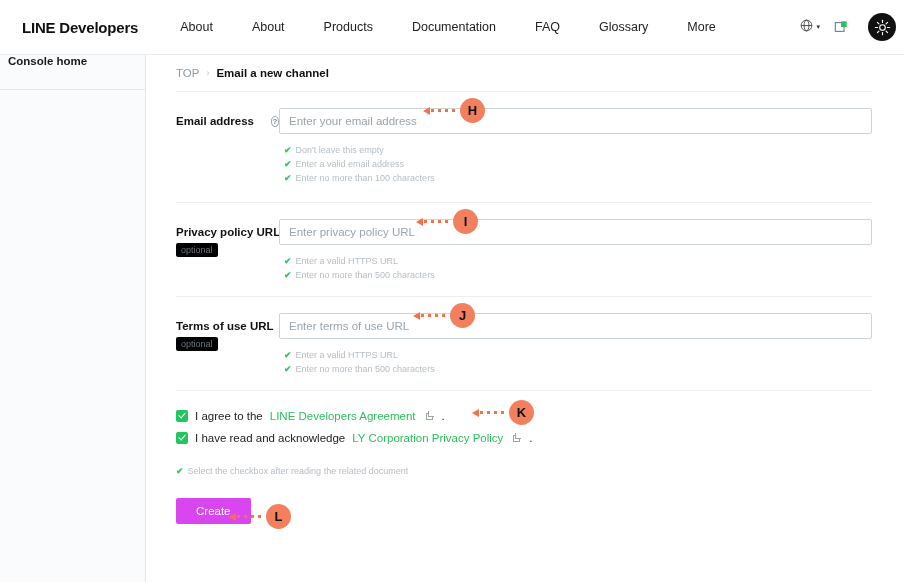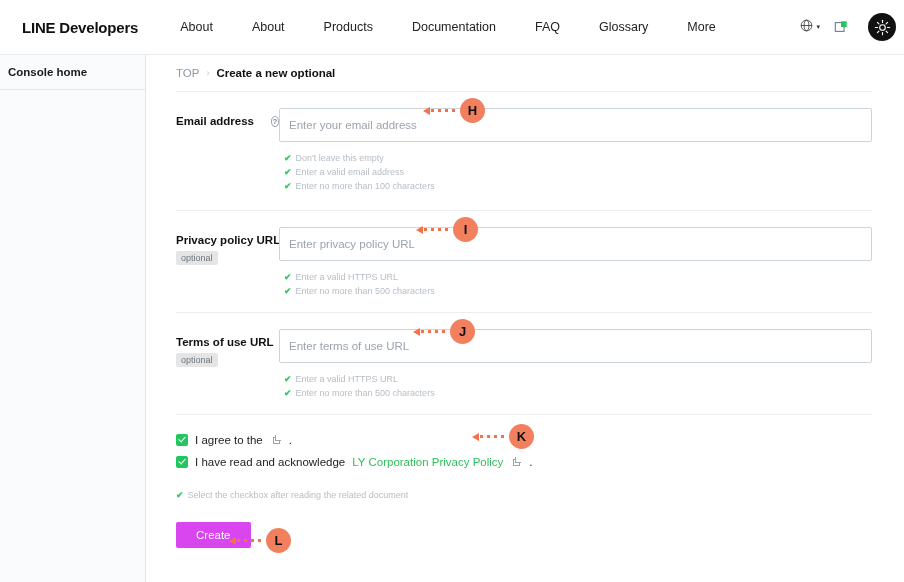--- a/index.html
+++ b/index.html
@@ -41,21 +41,21 @@
   }
 
   
   .sidebar {
     position: absolute; left: 0; top: 54px; width: 146px; height: 528px;
     background: #fafbfc;
     border-right: 1px solid #e3e7eb;
     border-top: 1px solid #e8ebee;
   }
   .sidebar-item {
-    height: 35px; display: flex; align-items: center;
+    height: 35px; display: flex; 
     padding-left: 8px;
     font-size: 11.5px; font-weight: bold; color: #1a1a1a;
     border-bottom: 1px solid #e3e7eb;
     cursor: pointer;
   }
 
   
   .main {
     position: absolute; left: 146px; top: 54px;
     width: 758px; height: 456px;
@@ -86,28 +86,28 @@
     white-space: nowrap;
   }
   .help-icon {
     width: 11px; height: 11px; border-radius: 50%;
     border: 1px solid #9aa4ad; color: #7d878f;
     font-size: 8px; line-height: 9px; text-align: center;
     display: inline-block;
   }
   .optional-badge {
     display: inline-block; margin-top: 5px;
-    background: #e5e5e5; color: #6b7680;
+    background: #000000; color: #6b7680;
     font-size: 9px; padding: 2px 5px; border-radius: 2px;
   }
   .field-input-col { flex: 1; }
   .text-input {
     width: 100%; height: 26px;
     border: 1px solid #ccd3d9; border-radius: 2px;
-    padding: 16px 9px; font-size: 11.5px;
+    padding: 0 9px; font-size: 11.5px;
     font-family: "Liberation Sans", sans-serif;
     color: #333; background: #fff;
     outline: none;
   }
   .text-input::placeholder { color: #9aa4ad; }
 
   .hints { padding: 9px 0 0 5px; }
   .hint {
     display: flex; align-items: center; gap: 4px;
     font-size: 9px; color: #b6bec5; line-height: 14px;
@@ -238,21 +238,21 @@
     <div class="sidebar-item">
       <span>Console home</span>
     </div>
   </div>
 
   <div class="main">
 
     <div class="breadcrumb">
       <span class="crumb-top">TOP</span>
       <span class="crumb-sep">›</span>
-      <span class="crumb-current">Create a new optional</span>
+      <span class="crumb-current">Email a new channel</span>
     </div>
 
     <div class="form-area">
       <div style="height:12px"></div>
       <div class="divider"></div>
 
       <div class="field-row">
         <div class="field-label-col">
           <div class="field-label">
             <span>Email address</span>
@@ -343,20 +343,21 @@
         </div>
       </div>
 
       <div class="spacer-md"></div>
       <div class="divider"></div>
 
       <div class="agree-block">
         <div class="agree-row">
           <span class="cb"></span>
           <span>I agree to the</span>
+          <span class="link">LINE Developers Agreement</span>
           <span class="ext"></span>
           <span class="dot-end">.</span>
         </div>
         <div class="agree-row">
           <span class="cb"></span>
           <span>I have read and acknowledge</span>
           <span class="link">LY Corporation Privacy Policy</span>
           <span class="ext"></span>
           <span class="dot-end">.</span>
         </div>

